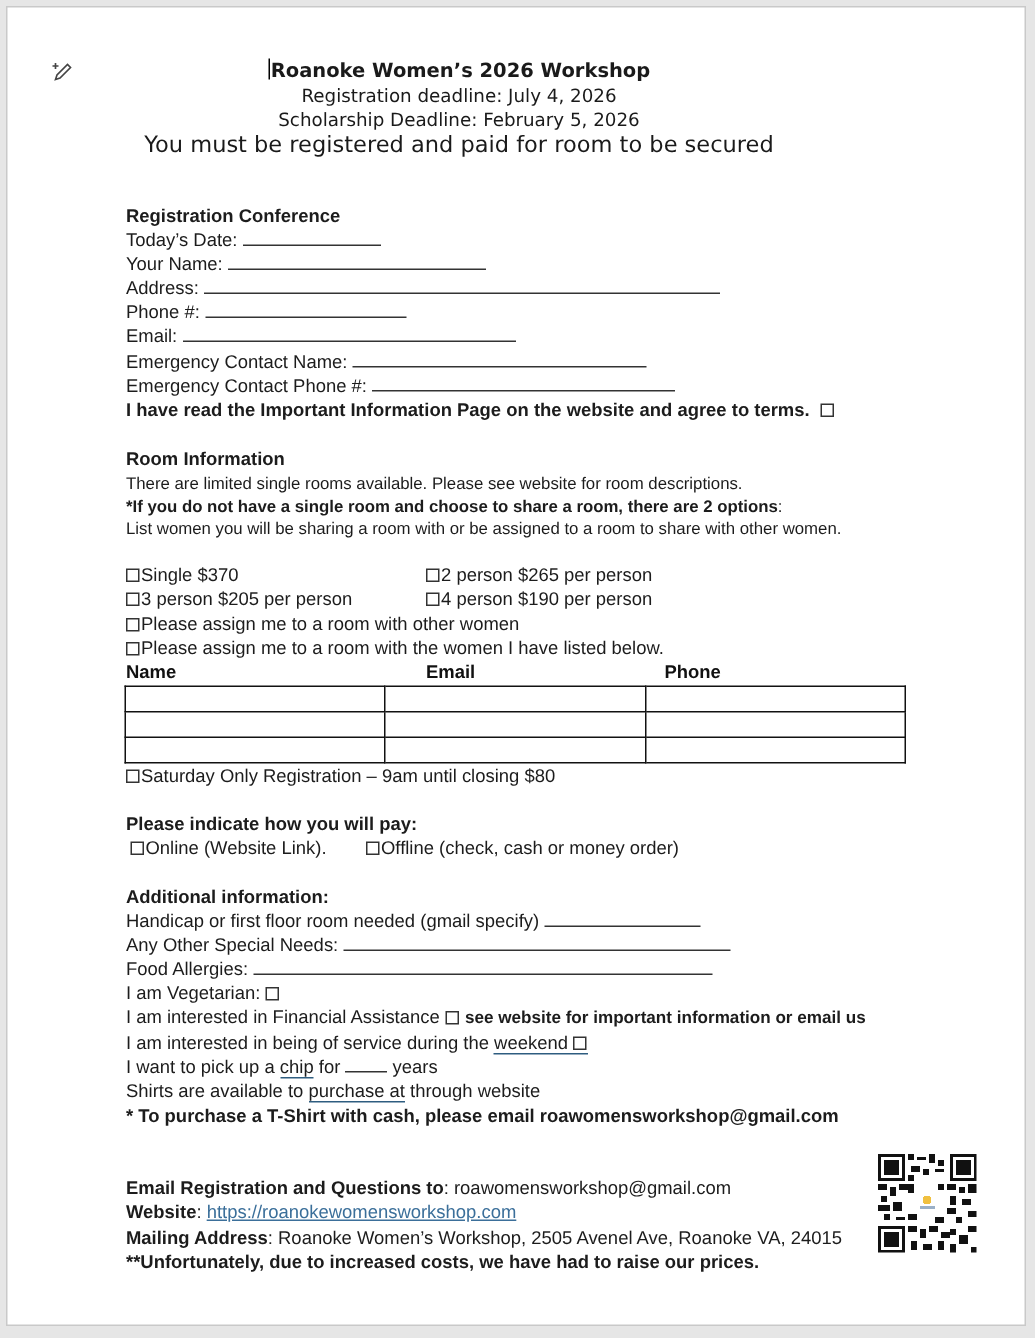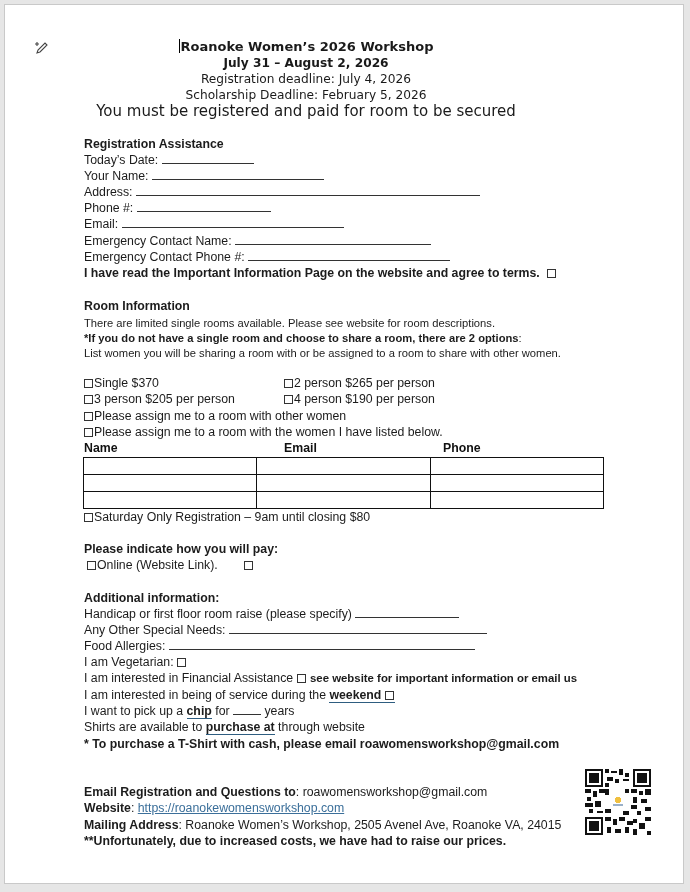--- a/index.html
+++ b/index.html
@@ -16,48 +16,47 @@
   .header .dates { font-weight: bold; }
   .header .secure { font-size: 15px; }
   .caret { display: inline-block; width: 1px; height: 14px; background: #000; vertical-align: -2px; margin-right: 1px; }
 
   .line { position: absolute; left: 84px; font-size: 12.3px; line-height: 16px; white-space: nowrap; color: #1c1c1c; }
   .sm { font-size: 11.2px; }
   .b { font-weight: bold; }
   .blank { display: inline-block; border-bottom: 1px solid #333; height: 11px; vertical-align: baseline; }
   .cb { display: inline-block; width: 9px; height: 9px; border: 1px solid #333; vertical-align: -1px; margin-right: 1px; }
   .cb-gap { margin-left: 4px; }
-  .ul { border-bottom: 1.5px solid #2e5d80; font-weight: bold; }
+  .ul { border-bottom: 1.5px solid #2e5d80; }
   .link { color: #3b6f9a; text-decoration: underline; }
 
   .room-table { position: absolute; left: 83px; top: 457px; width: 521px; border-collapse: collapse; }
   .room-table td { border: 1.3px solid #111; height: 17px; }
   .col-header { position: absolute; top: 441px; font-size: 12.3px; font-weight: bold; }
 
   .qr { position: absolute; left: 585px; top: 769px; width: 66px; height: 66px; }
 </style>
 </head>
 <body>
 
 <div class="page"></div>
 
 <svg class="edit-icon" viewBox="0 0 16 16">
   <path d="M3 13 L4 10 L11 3 L13 5 L6 12 Z" fill="none" stroke="#444" stroke-width="1.1"></path>
   <path d="M3 2 V6 M1 4 H5" stroke="#444" stroke-width="1.1"></path>
 </svg>
 
 <div class="header">
   <div class="title"><span class="caret"></span><span>Roanoke Women’s 2026 Workshop</span></div>
-  <div class="dates">July 31 – August 2, 2026</div>
   <div>Registration deadline: July 4, 2026</div>
   <div>Scholarship Deadline: February 5, 2026</div>
   <div class="secure">You must be registered and paid for room to be secured</div>
 </div>
 
-<div class="line b" style="top:136px">Registration Assistance</div>
+<div class="line b" style="top:136px">Registration Conference</div>
 
 <div class="line" style="top:152px"><span>Today’s Date:</span> <span class="blank" style="width:92px"></span></div>
 <div class="line" style="top:168px"><span>Your Name:</span> <span class="blank" style="width:172px"></span></div>
 <div class="line" style="top:184px"><span>Address:</span> <span class="blank" style="width:344px"></span></div>
 <div class="line" style="top:200px"><span>Phone #:</span> <span class="blank" style="width:134px"></span></div>
 <div class="line" style="top:216px"><span>Email:</span> <span class="blank" style="width:222px"></span></div>
 <div class="line" style="top:233px"><span>Emergency Contact Name:</span> <span class="blank" style="width:196px"></span></div>
 <div class="line" style="top:249px"><span>Emergency Contact Phone #:</span> <span class="blank" style="width:202px"></span></div>
 <div class="line b" style="top:265px"><span>I have read the Important Information Page on the website and agree to terms.</span> <span class="cb cb-gap"></span></div>
 
@@ -94,24 +93,24 @@
         <td></td>
         <td></td>
       </tr>
 </tbody>
   </table>
 
 <div class="line" style="top:509px"><span class="cb"></span><span>Saturday Only Registration – 9am until closing $80</span></div>
 
 <div class="line b" style="top:541px">Please indicate how you will pay:</div>
 <div class="line" style="top:557px; left:87px"><span class="cb"></span><span>Online (Website Link).</span></div>
-<div class="line" style="top:557px; left:244px"><span class="cb"></span></div>
+<div class="line" style="top:557px; left:244px"><span class="cb"></span><span>Offline (check, cash or money order)</span></div>
 
 <div class="line b" style="top:590px">Additional information:</div>
-<div class="line" style="top:606px"><span>Handicap or first floor room raise (please specify)</span> <span class="blank" style="width:104px"></span></div>
+<div class="line" style="top:606px"><span>Handicap or first floor room needed (gmail specify)</span> <span class="blank" style="width:104px"></span></div>
 <div class="line" style="top:622px"><span>Any Other Special Needs:</span> <span class="blank" style="width:258px"></span></div>
 <div class="line" style="top:638px"><span>Food Allergies:</span> <span class="blank" style="width:306px"></span></div>
 <div class="line" style="top:654px"><span>I am Vegetarian:</span> <span class="cb"></span></div>
 <div class="line" style="top:670px"><span>I am interested in Financial Assistance</span> <span class="cb"></span> <span class="b" style="font-size:11.4px">see website for important information or email us</span></div>
 <div class="line" style="top:687px"><span>I am interested in being of service during the </span><span class="ul"><span>weekend</span> <span class="cb"></span></span></div>
 <div class="line" style="top:703px"><span>I want to pick up a </span><span class="ul">chip</span><span> for </span><span class="blank" style="width:28px"></span><span> years</span></div>
 <div class="line" style="top:719px"><span>Shirts are available to </span><span class="ul">purchase at</span><span> through website</span></div>
 <div class="line b" style="top:736px">* To purchase a T-Shirt with cash, please email roawomensworkshop@gmail.com</div>
 
 <div class="line" style="top:784px"><span class="b">Email Registration and Questions to</span><span>: roawomensworkshop@gmail.com</span></div>

